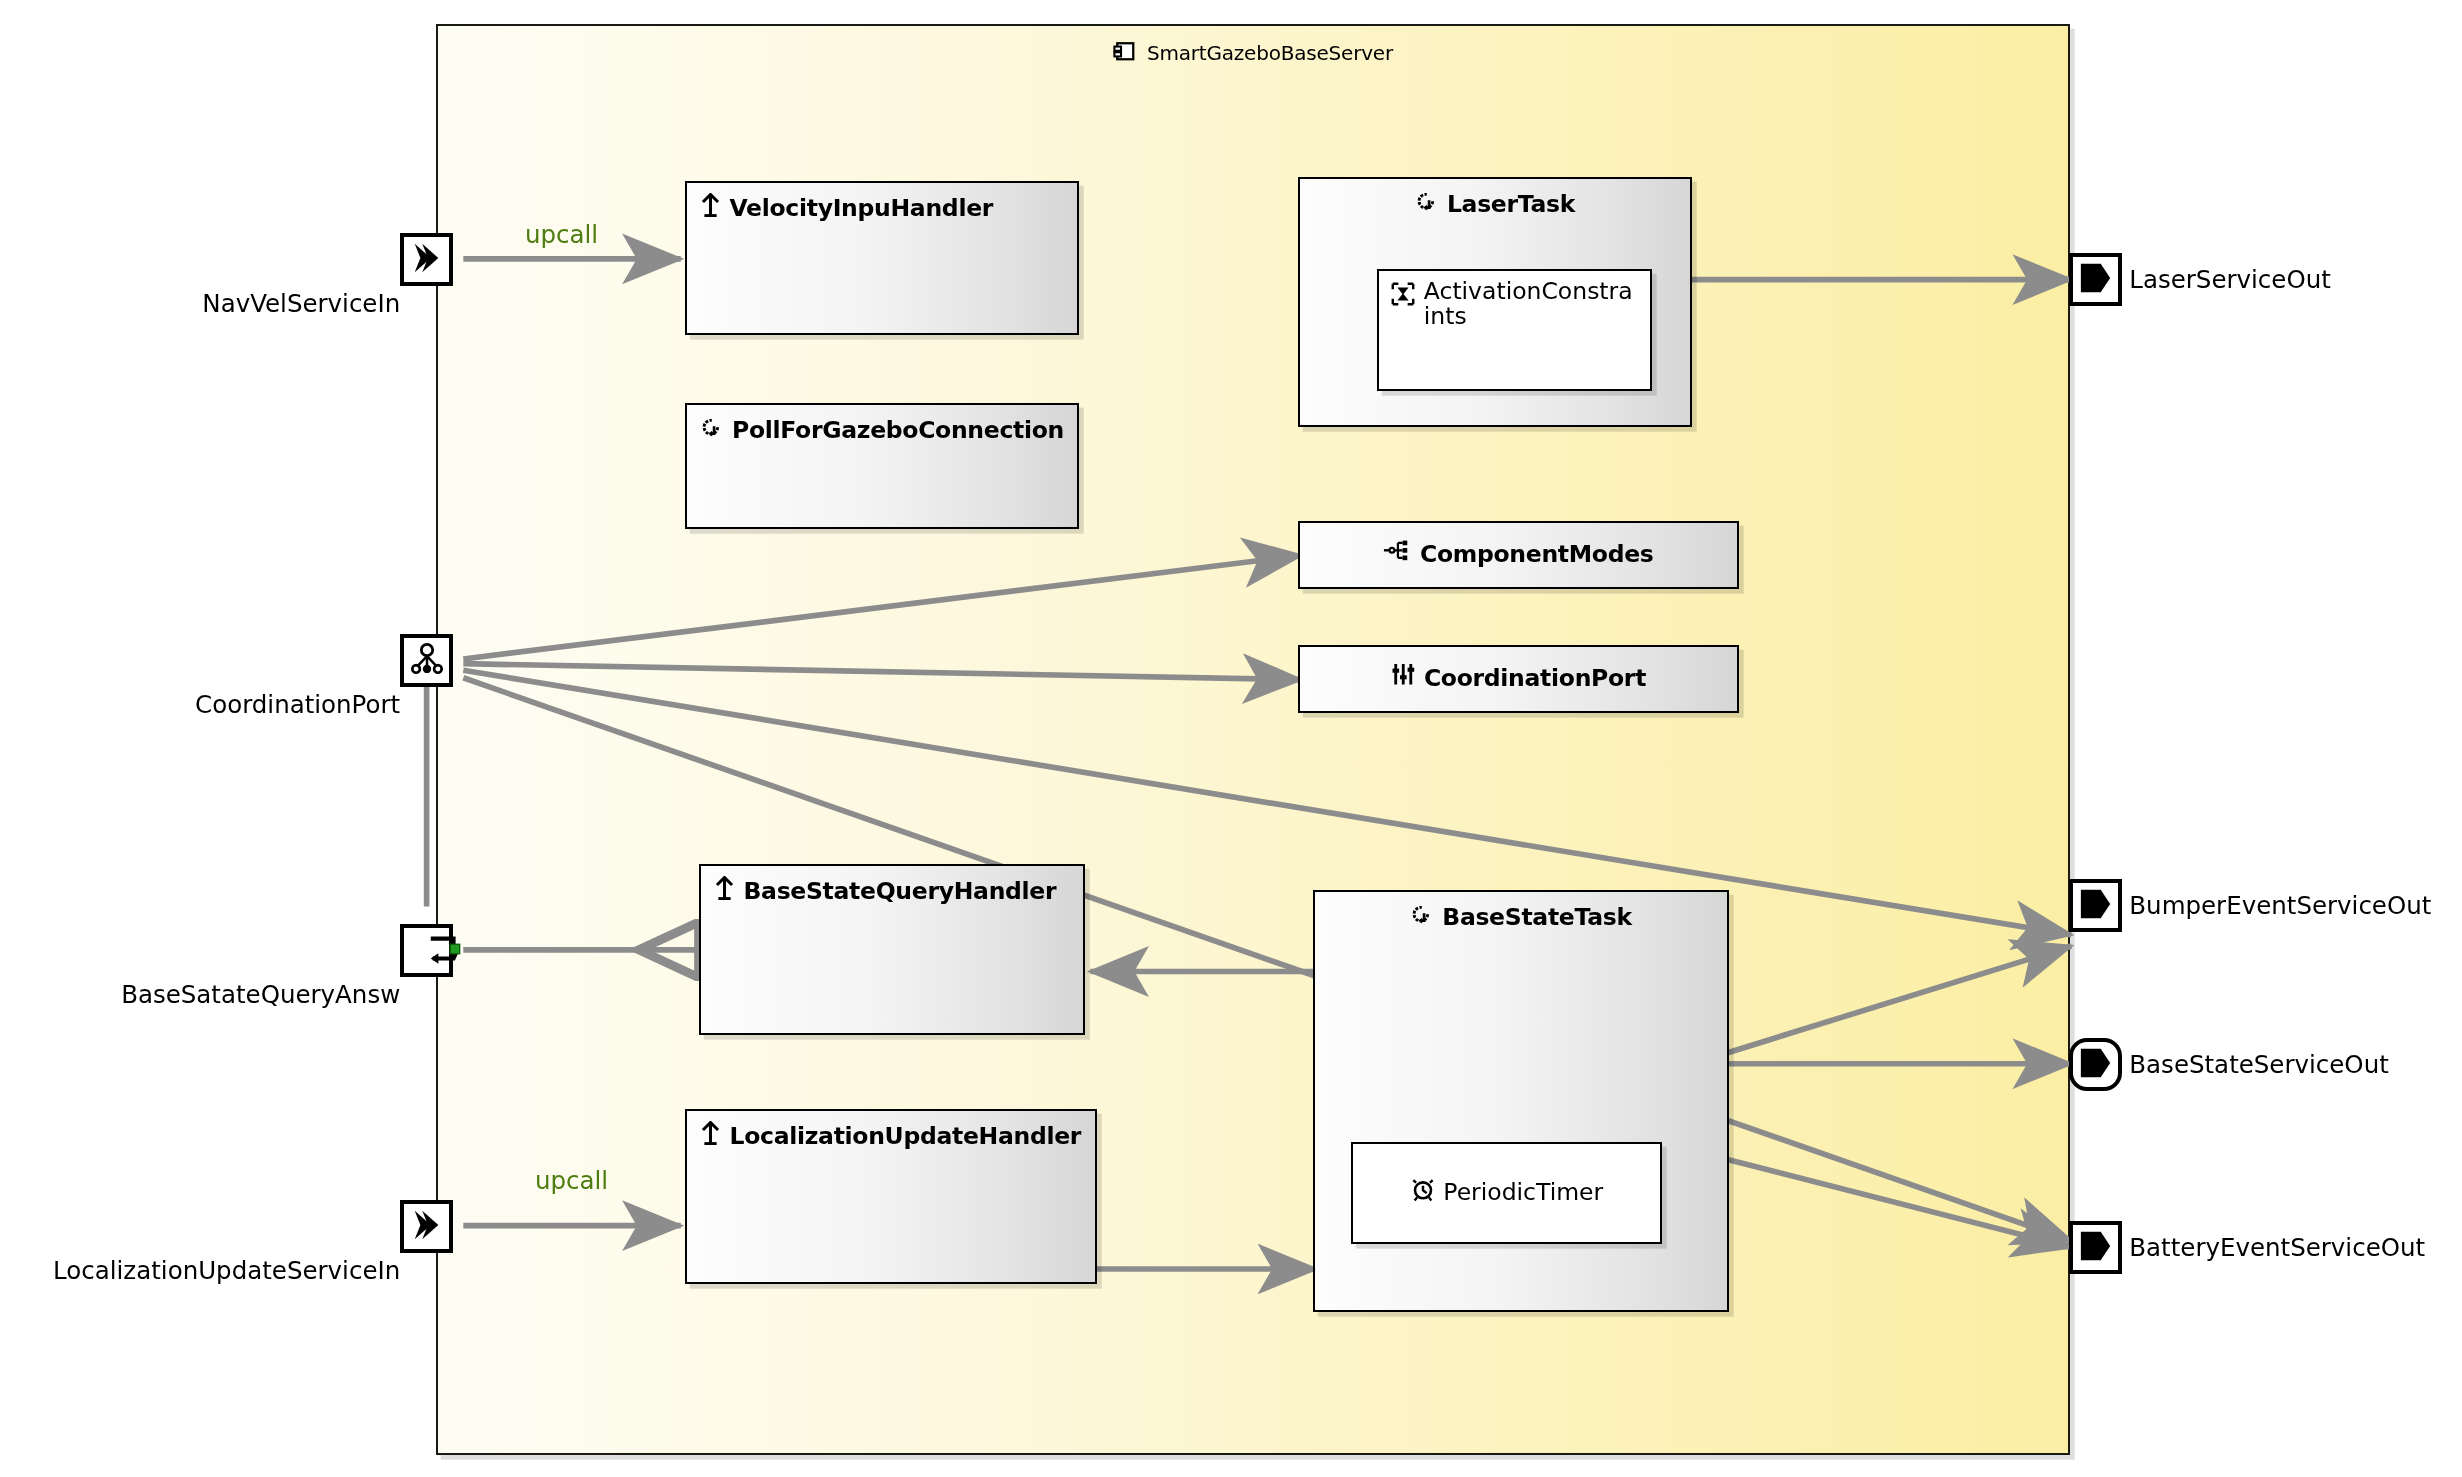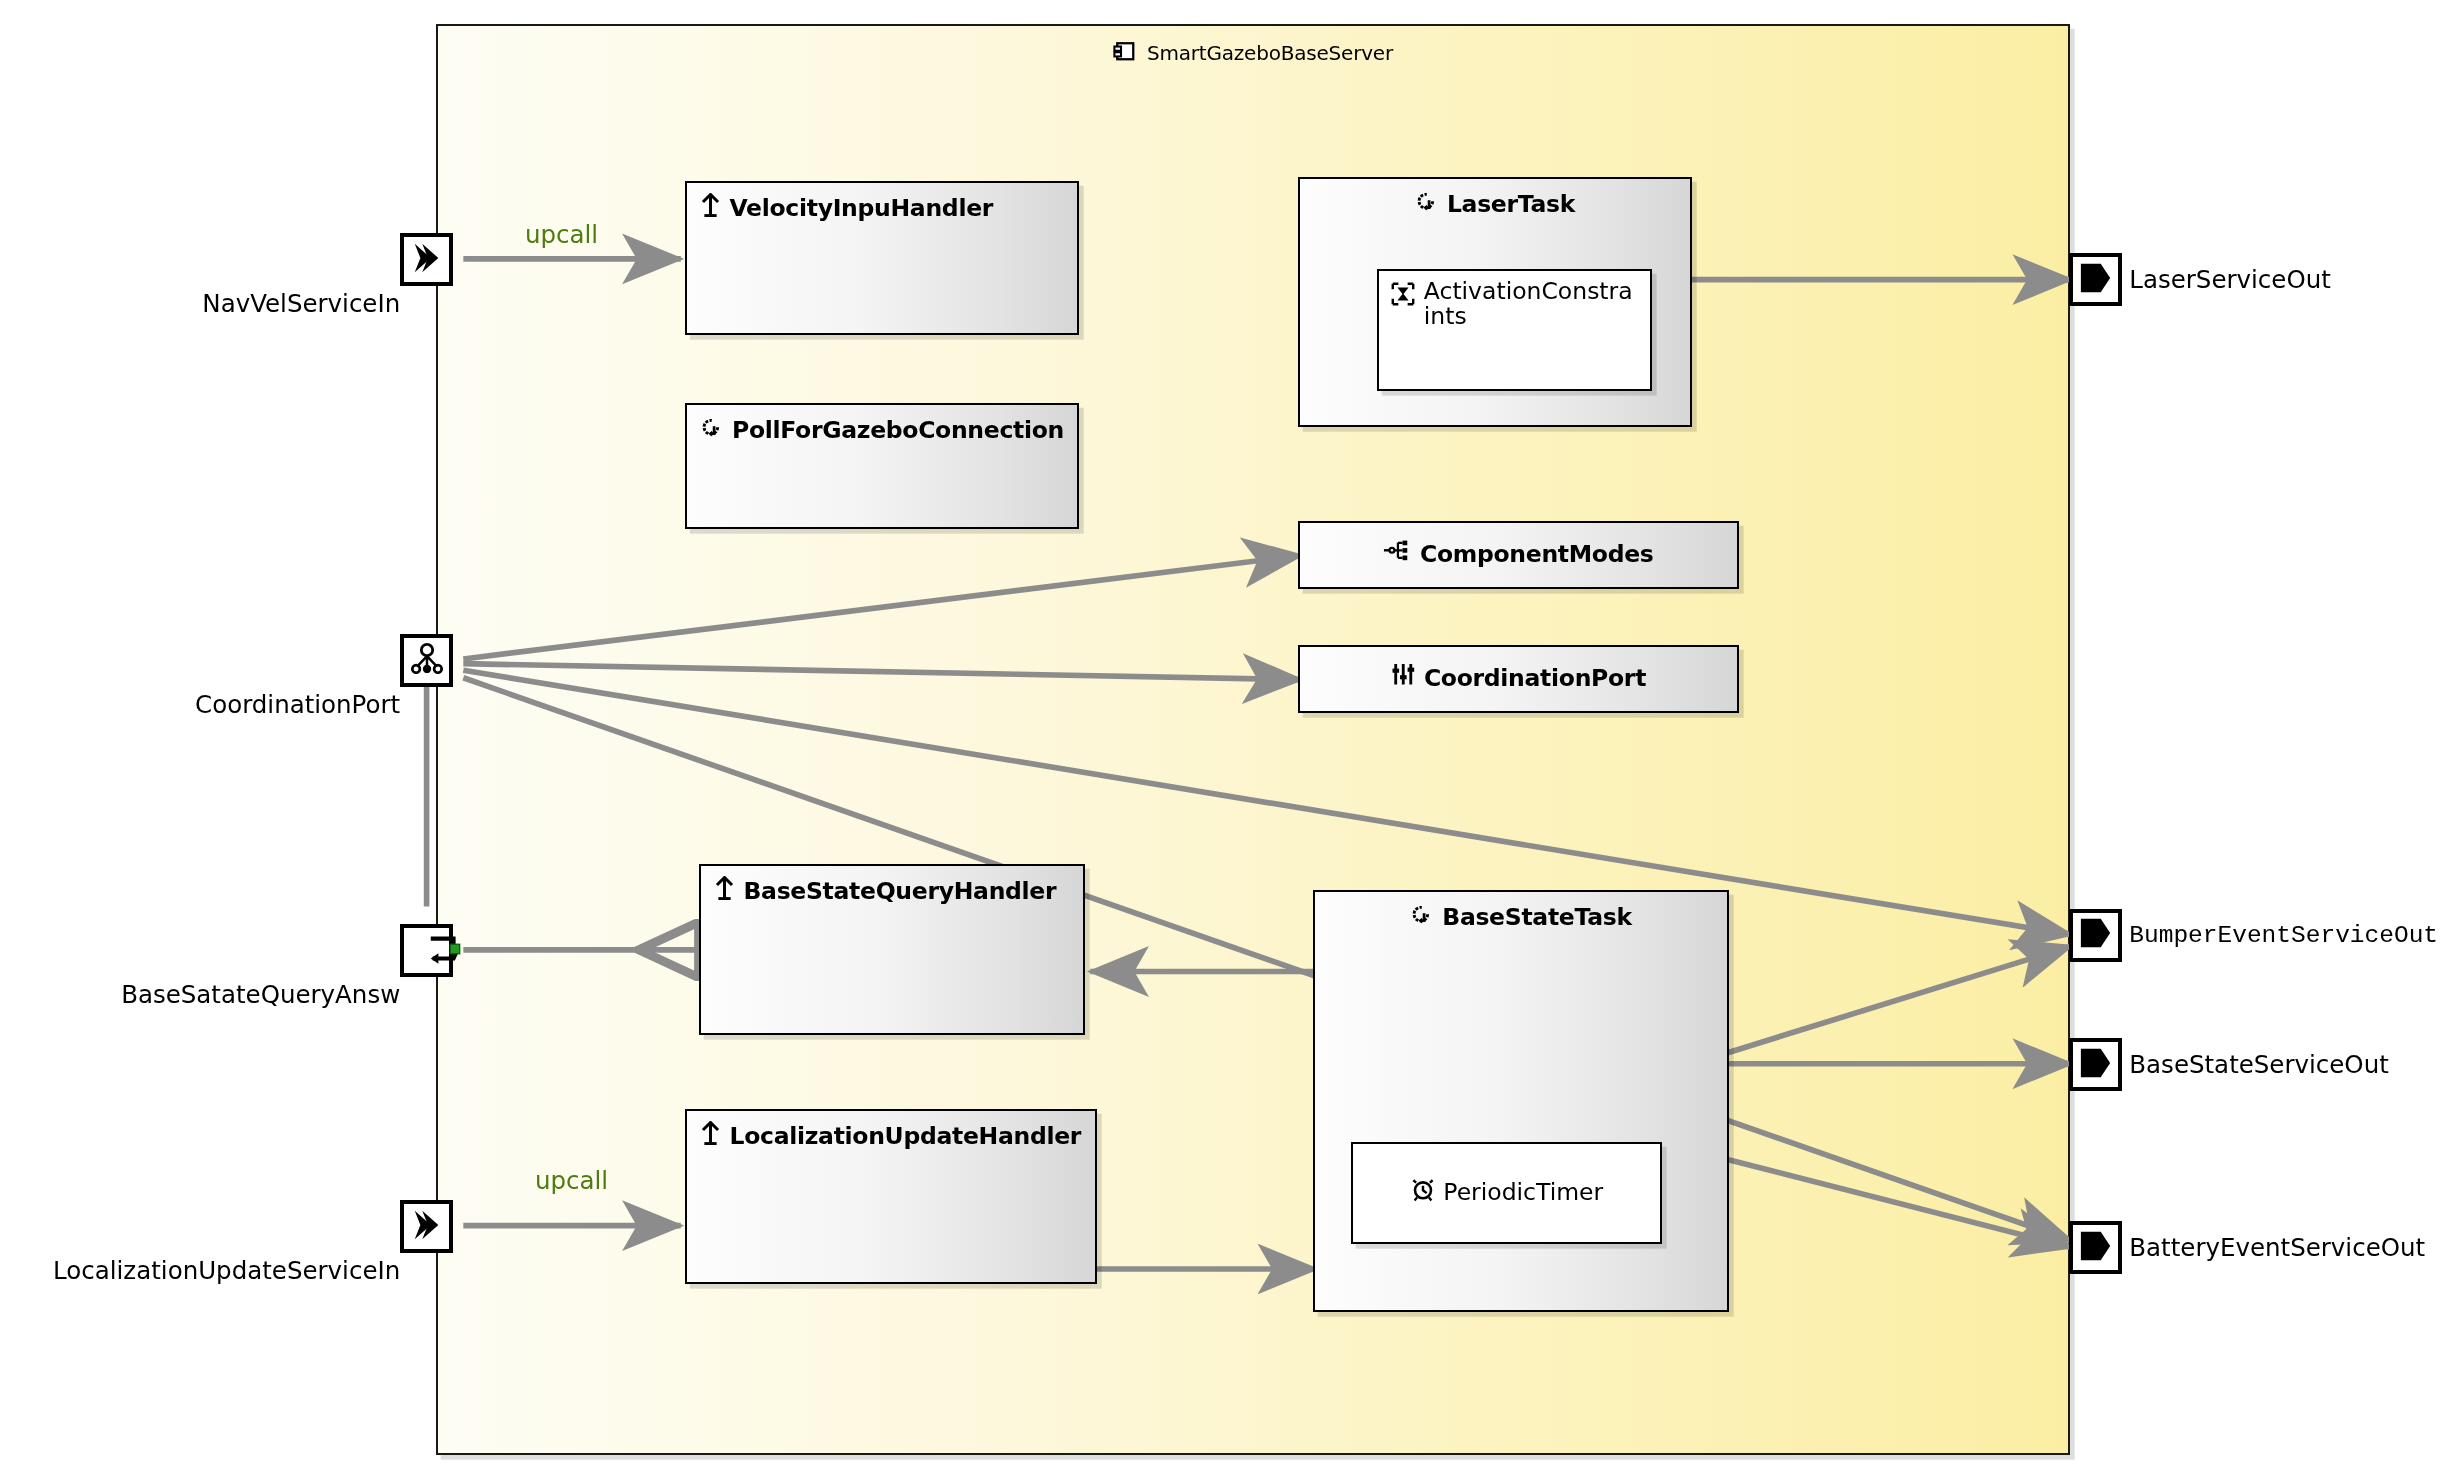--- a/index.html
+++ b/index.html
@@ -328,30 +328,30 @@
 
   <div class="port" style="left:2069px;top:253px;">
     <span class="icon">
       <svg width="36" height="34" viewBox="0 0 38 36">
         <path d="M3 3 L24 3 L34 18 L24 33 L3 33 z" fill="#000"></path>
       </svg>
     </span>
     <span class="port-label right">LaserServiceOut</span>
   </div>
 
-  <div class="port" style="left:2069px;top:909px;font-family:Liberation Mono, monospace;">
+  <div class="port" style="left:2069px;top:879px;">
     <span class="icon">
       <svg width="36" height="34" viewBox="0 0 38 36">
         <path d="M3 3 L24 3 L34 18 L24 33 L3 33 z" fill="#000"></path>
       </svg>
     </span>
     <span class="port-label right">BumperEventServiceOut</span>
   </div>
 
-  <div class="port" style="left:2069px;top:1038px;">
+  <div class="port" style="left:2069px;top:1038px;border-radius:18px;">
     <span class="icon">
       <svg width="36" height="34" viewBox="0 0 38 36">
         <path d="M3 3 L24 3 L34 18 L24 33 L3 33 z" fill="#000"></path>
       </svg>
     </span>
     <span class="port-label right">BaseStateServiceOut</span>
   </div>
 
   <div class="port" style="left:2069px;top:1221px;">
     <span class="icon">

